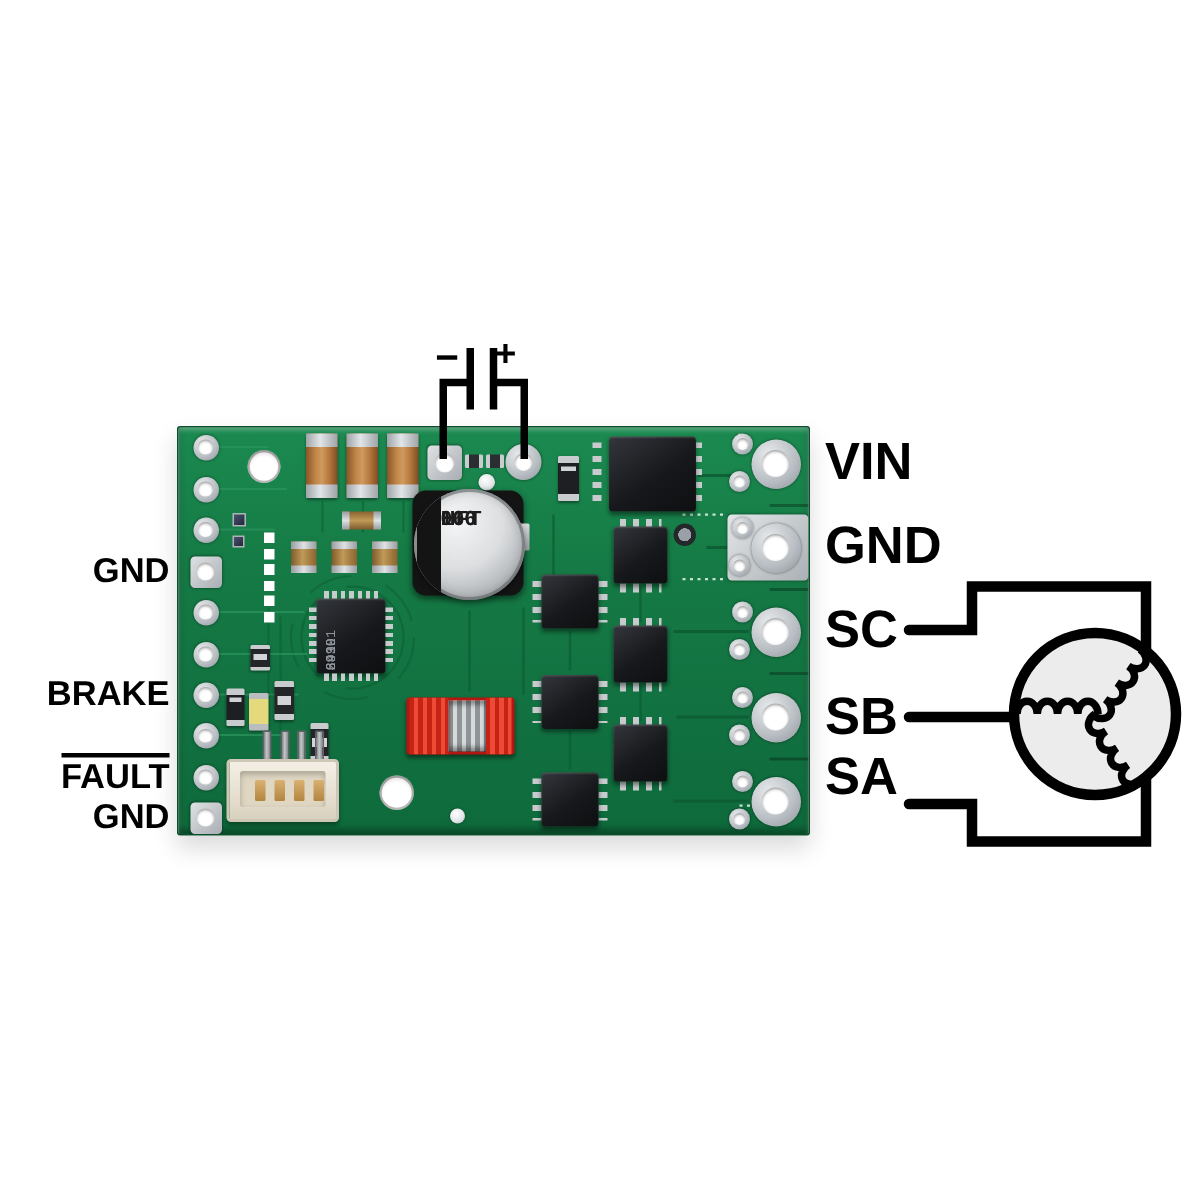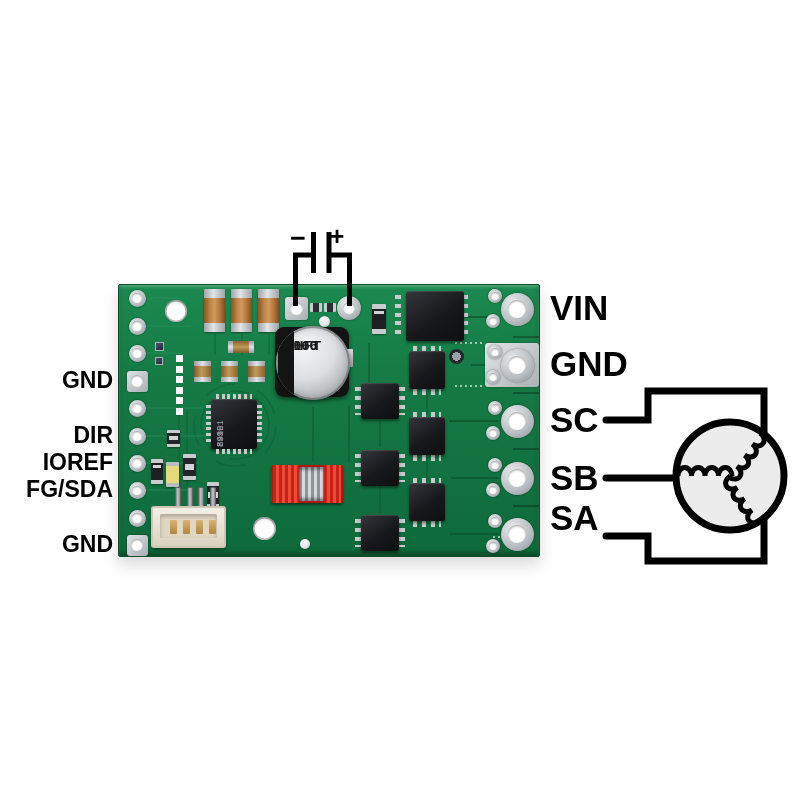--- a/index.html
+++ b/index.html
@@ -88,23 +88,22 @@
   .notch{height:2px;background:rgba(0,0,0,.28);}
   .gpad{background:linear-gradient(135deg,#e3e6e8,#aab0b4);border-radius:3px;box-shadow:0 0 2px rgba(0,0,0,.4);}
   .overlay{position:absolute;left:0;top:0;pointer-events:none;}
 </style>
 </head>
 <body>
 
 <div class="canvas">
 
   <div class="lrow" style="top:365px"><span class="pfx"></span><span class="lbl">GND</span></div>
-  <div class="lrow" style="top:420px"><span class="pfx"></span><span class="lbl">DIR</span></div>
-  <div class="lrow" style="top:447px"><span class="pfx"></span><span class="lbl">IOREF</span></div>
-  <div class="lrow" style="top:474px"><span class="pfx"></span><span class="lbl">FG/SDA</span></div>
+  <div class="lrow" style="top:447px"><span class="pfx"></span><span class="lbl">BRAKE</span></div>
+  <div class="lrow" style="top:502px"><span class="pfx"></span><span class="lbl ovl">FAULT</span></div>
   <div class="lrow" style="top:529px"><span class="pfx"></span><span class="lbl">GND</span></div>
 
   <div class="rrow" style="top:286px">VIN</div>
   <div class="rrow" style="top:342px">GND</div>
   <div class="rrow" style="top:398px">SC</div>
   <div class="rrow" style="top:456px">SB</div>
   <div class="rrow" style="top:496px">SA</div>
 
   <div class="pwr" style="left:283px;top:223px;font-size:27px">−</div>
   <div class="pwr" style="left:322px;top:222px;font-size:25px">+</div>

